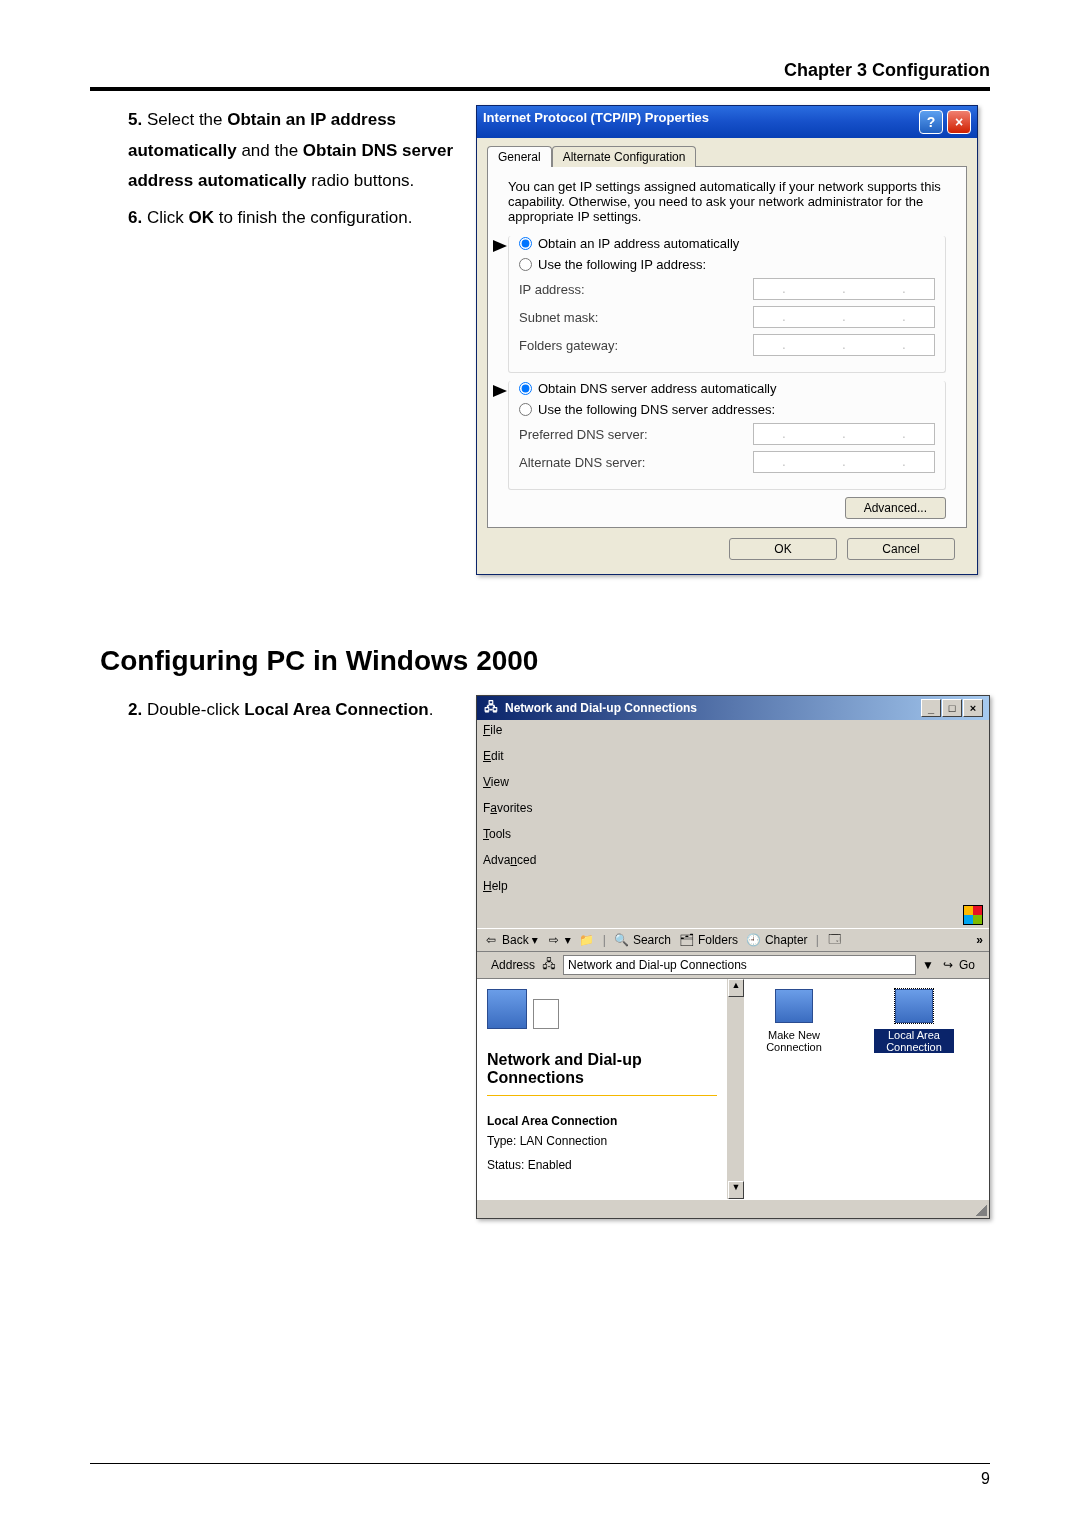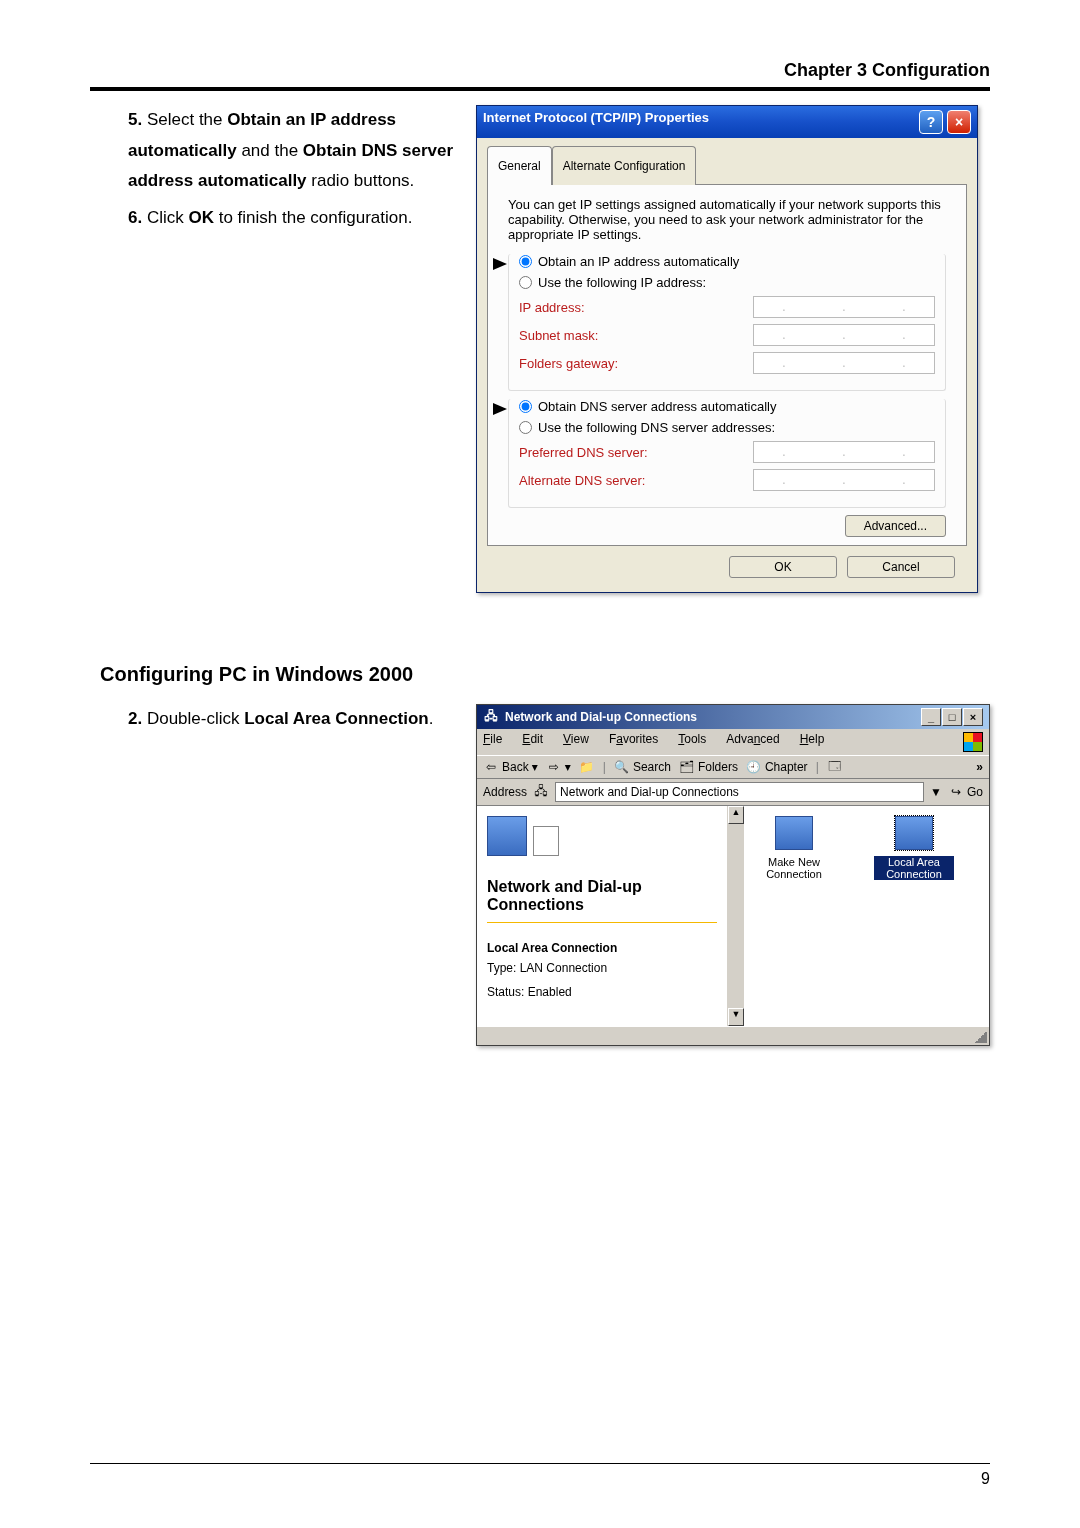--- a/index.html
+++ b/index.html
@@ -73,34 +73,34 @@
     border-radius: 4px;
     display:flex; align-items:center; justify-content:center;
     font-weight:bold; font-size:14px;
   }
   .xp-help { background: linear-gradient(#5da0f0,#2060c0); color:#fff; }
   .xp-close { background: linear-gradient(#f08070,#d02000); color:#fff; }
   .xp-body { padding: 8px 10px 12px 10px; }
   .xp-tabs { display:flex; gap:0; margin-bottom:-1px;}
   .xp-tab {
     border:1px solid #888; border-bottom:none;
-    padding:12px 10px;
+    padding:3px 10px;
     background:#ece9d8;
     border-radius:4px 4px 0 0;
     font-size:12px;
     text-align:center;
   }
   .xp-tab.active { background:#fcfcfc; }
   .xp-panel {
     border:1px solid #888;
     background:#fcfcfc;
     padding:12px 20px;
   }
   .xp-field { display:flex; align-items:center; justify-content:space-between; margin:6px 0; }
-  .xp-field label { color:#b91c1c; }
+  .xp-field label { color:#404040; }
   .xp-ip {
     width: 180px; height:20px;
     border:1px solid #bbb; background:#fff;
     display:flex; justify-content:space-around; align-items:center;
     color:#bbb; font-size:12px;
   }
   .xp-radio { display:flex; align-items:center; gap:6px; margin:6px 0 4px 0; }
   .xp-radio input { margin:0; }
   .xp-group { border:1px solid #ddd; border-radius:3px; padding:6px 10px 10px 10px; margin-bottom:8px; position:relative;}
   .xp-arrow {
@@ -112,21 +112,21 @@
   .xp-btnrow { text-align:right; margin-top:10px;}
   .xp-btnrow2 { display:flex; justify-content:flex-end; gap:10px; padding:10px 12px 2px 12px;}
   .xp-button {
     border:1px solid #888; background:#ece9d8;
     padding:3px 18px; border-radius:3px; font-size:12px;
     min-width:70px; text-align:center;
   }
 
   
   .section-title {
-    font-size: 20px;
+    font-size: 28px;
     font-weight: bold;
     margin: 70px 0 18px 10px;
   }
   .section2 {
     display: flex;
     align-items: flex-start;
     gap: 18px;
   }
 
   
@@ -143,30 +143,30 @@
     color:#fff; font-weight:bold;
     padding:3px 6px;
     display:flex; justify-content:space-between; align-items:center;
   }
   .w2k-tbtns{ display:flex; gap:1px;}
   .w2k-tbtn{
     width:18px; height:16px; background:#d4d0c8;
     border:1px solid #fff; border-right-color:#404040; border-bottom-color:#404040;
     font-size:11px; display:flex; align-items:center; justify-content:center; color:#000;
   }
-  .w2k-menubar{ background:#d4d0c8; padding:3px 6px; display:flex; gap:20px; }
+  .w2k-menubar{ background:#d4d0c8; padding:3px 6px; display:flex; gap:12px;flex-direction:column; }
   .w2k-menubar span { text-decoration: none; }
   .w2k-menubar .ul { text-decoration: underline; }
   .w2k-toolbar{ background:#d4d0c8; padding:3px 6px; display:flex; align-items:center; gap:8px; border-top:1px solid #fff; border-bottom:1px solid #808080;}
   .w2k-toolbar .tb-btn{ display:flex; align-items:center; gap:3px;}
   .w2k-ico{
     width:16px; height:16px; display:inline-flex; align-items:center; justify-content:center;
     font-size:12px;
   }
-  .w2k-addr{ background:#d4d0c8; padding:3px 6px; display:flex; align-items:center; gap:6px; border-bottom:1px solid #808080;}
+  .w2k-addr{ background:#d4d0c8; padding:3px 14px; display:flex; align-items:center; gap:6px; border-bottom:1px solid #808080;}
   .w2k-addr input{ flex:1; height:18px; border:1px solid #808080; background:#fff; padding:0 4px; font-size:12px;}
   .w2k-go{ display:flex; align-items:center; gap:3px;}
   .w2k-body{ display:flex; background:#fff; height:220px; }
   .w2k-left{
     flex:0 0 230px; border-right:1px solid #d4d0c8; padding:10px;
     position:relative; overflow:hidden;
   }
   .w2k-left-title{ font-weight:bold; font-size:16px; margin:22px 0 8px 0;}
   .w2k-left-sub{ font-weight:bold; font-size:12px; margin:18px 0 6px 0;}
   .w2k-left-icon{

